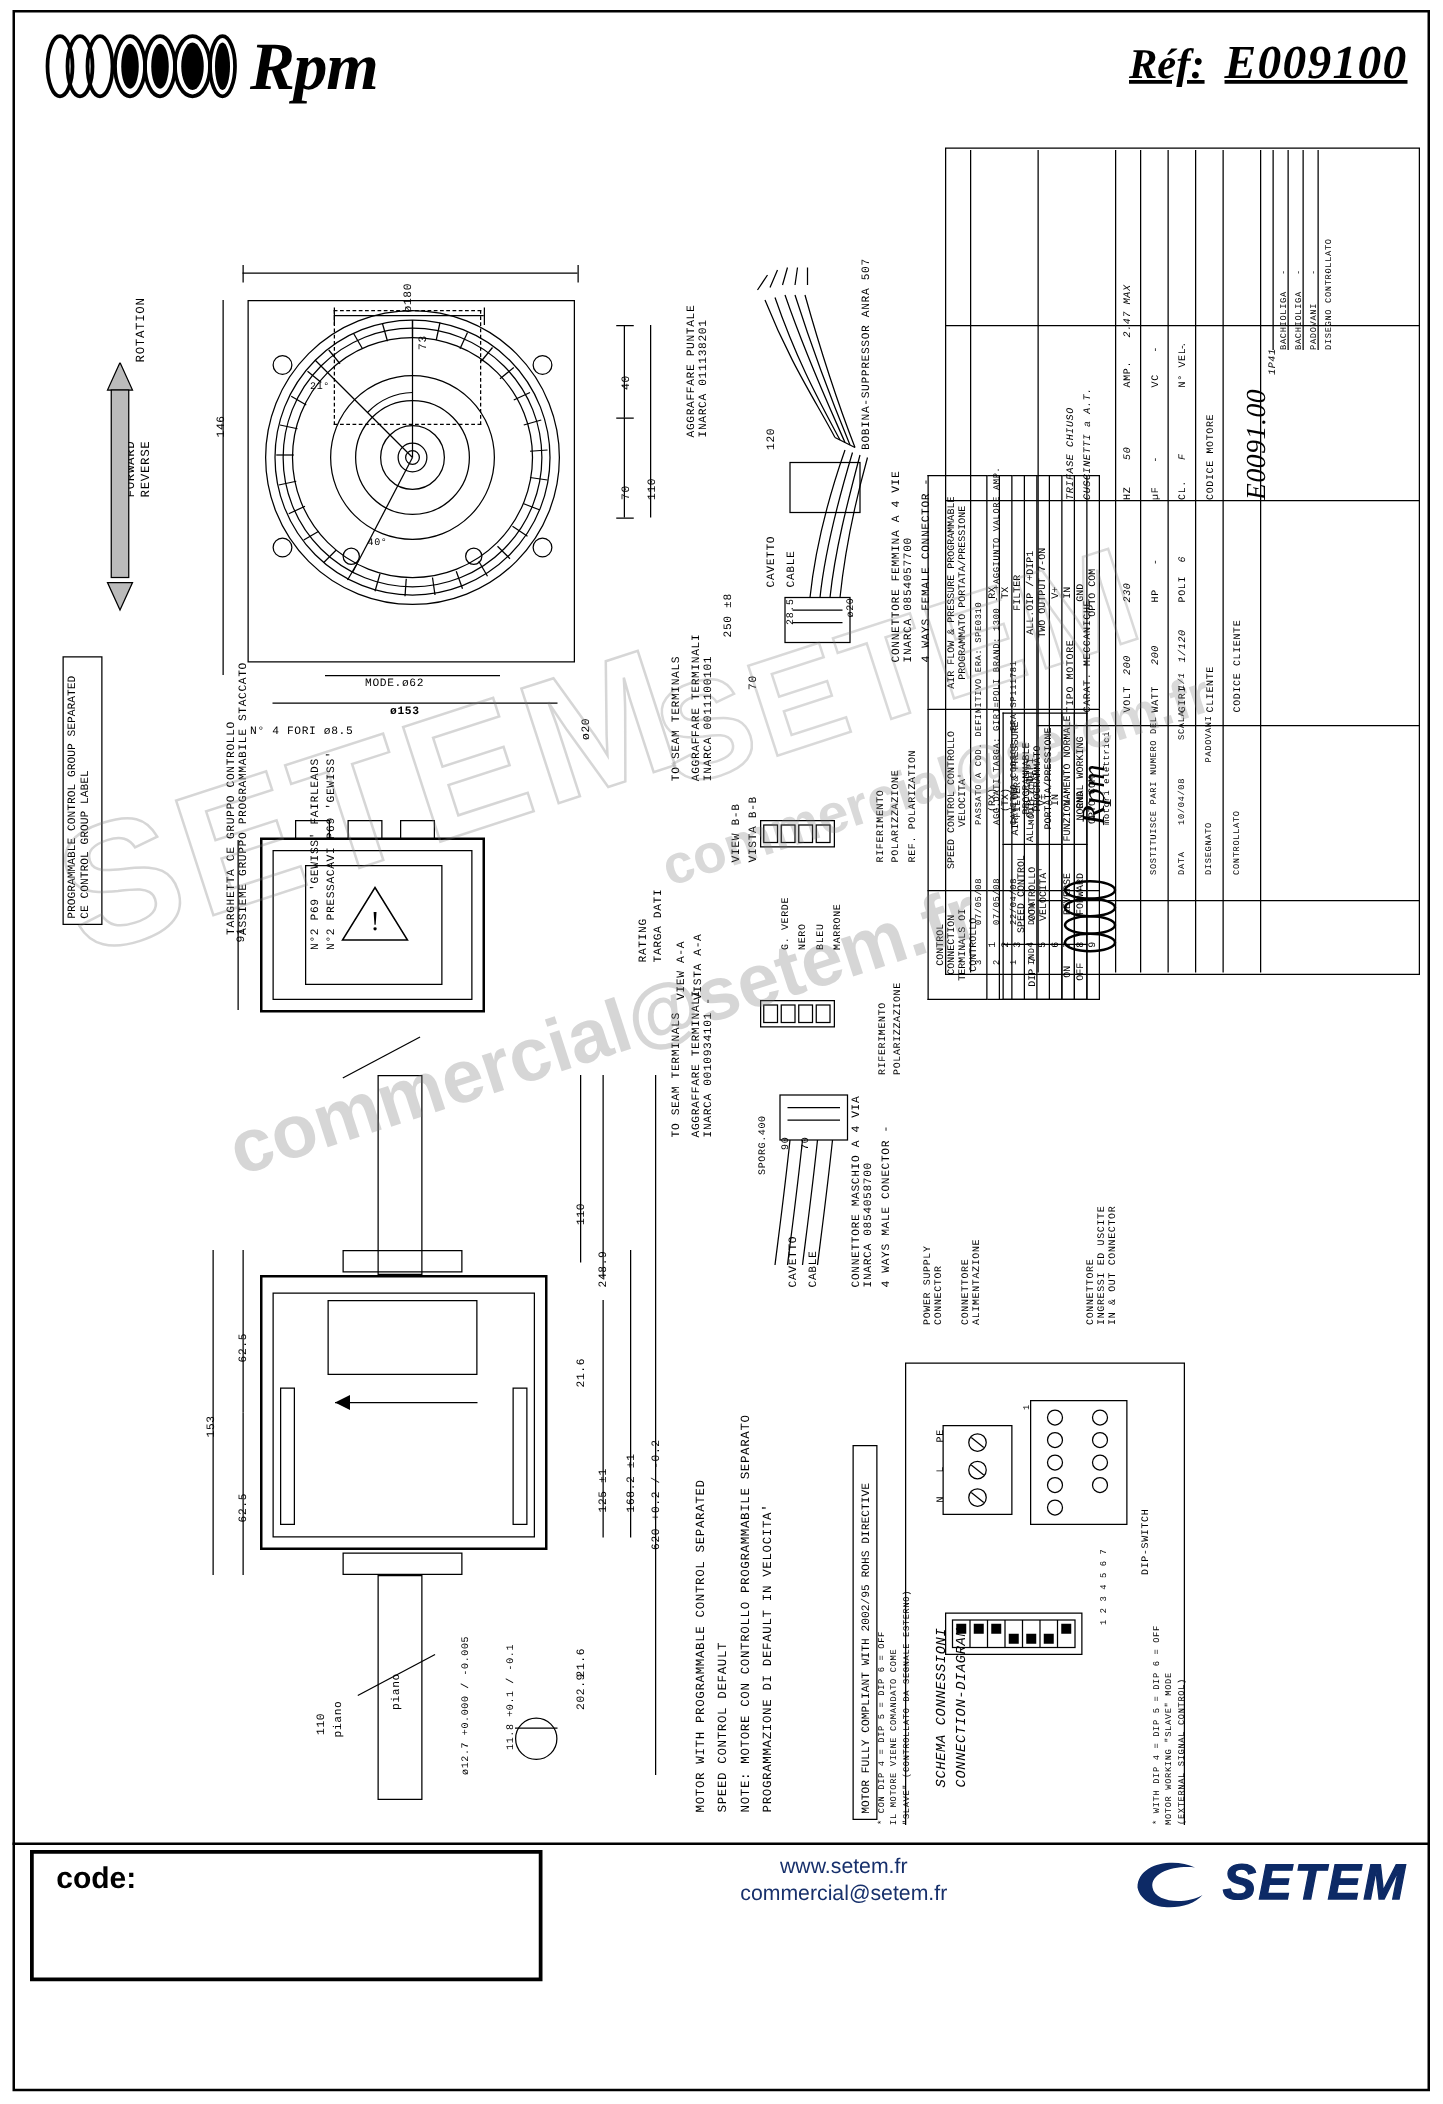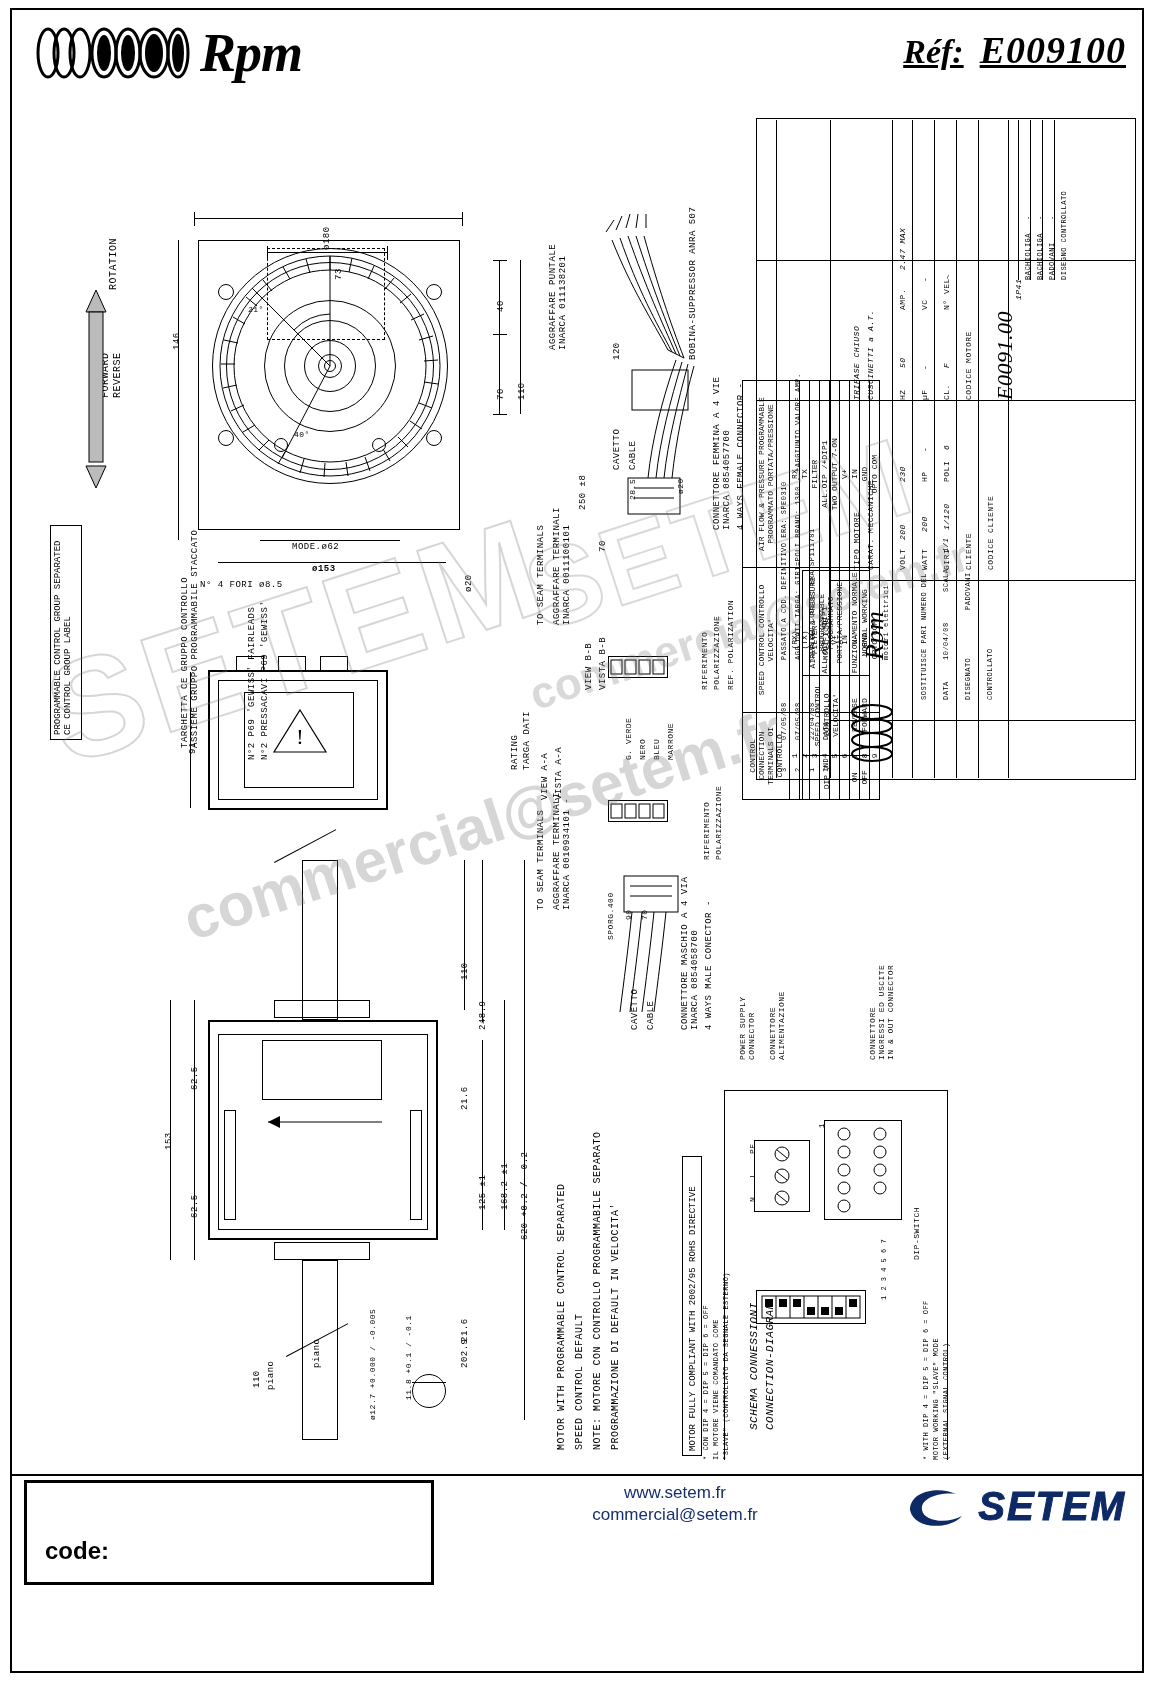--- a/index.html
+++ b/index.html
@@ -33,21 +33,21 @@
   
   .circle{position:absolute;border:1px solid #000;border-radius:50%;box-sizing:border-box;}
 
   
   .ttable{position:absolute;border:1px solid #000;border-collapse:collapse;font-family:"Liberation Mono",monospace;}
   .ttable td{border:1px solid #000;font-size:8px;padding:0;text-align:center;vertical-align:middle;}
 
   
   .footer{position:absolute;left:10px;top:1474px;width:1134px;height:199px;}
   .code-box{position:absolute;left:14px;top:6px;width:410px;height:105px;border:3px solid #000;box-sizing:border-box;background:#fff;}
-  .code-label{position:absolute;left:18px;top:6px;font-size:24px;font-weight:bold;font-family:"Liberation Sans",sans-serif;margin-top:48px;}
+  .code-label{position:absolute;left:18px;top:6px;font-size:24px;font-weight:bold;font-family:"Liberation Sans",sans-serif;}
   .code-value{position:absolute;left:14px;top:32px;font-size:52px;font-weight:bold;letter-spacing:1px;font-family:"Liberation Sans",sans-serif;}
   .web{position:absolute;left:455px;top:8px;width:420px;text-align:center;color:#17306b;font-size:17px;line-height:22px;font-family:"Liberation Sans",sans-serif;}
   .addr{position:absolute;left:430px;top:66px;width:560px;text-align:center;color:#17306b;font-size:14px;font-family:"Liberation Sans",sans-serif;}
   .setem-logo{position:absolute;right:18px;top:6px;display:flex;align-items:center;gap:8px;}
   .setem-text{font-family:"Liberation Sans",sans-serif;font-style:italic;font-weight:bold;font-size:40px;color:#0d2a66;letter-spacing:2px;-webkit-text-stroke:1px #0d2a66;}
 
   
   .wm{position:absolute;pointer-events:none;font-family:"Liberation Sans",sans-serif;font-weight:bold;color:rgba(120,120,120,0.22);}
   .wm1{left:40px;top:560px;font-size:140px;letter-spacing:6px;transform:rotate(-18deg);-webkit-text-stroke:2px rgba(120,120,120,0.30);color:transparent;}
   .wm2{left:520px;top:470px;font-size:110px;letter-spacing:4px;transform:rotate(-18deg);-webkit-text-stroke:2px rgba(120,120,120,0.28);color:transparent;}

